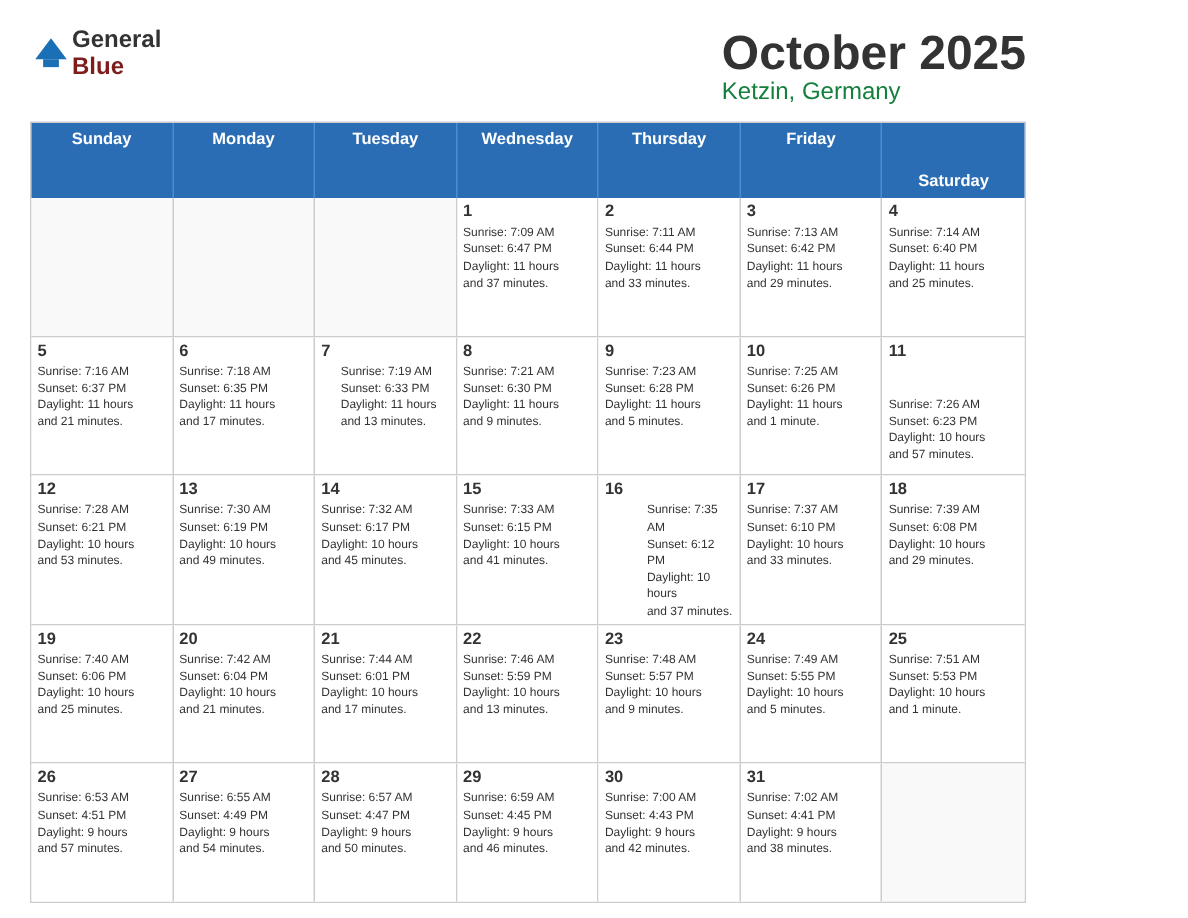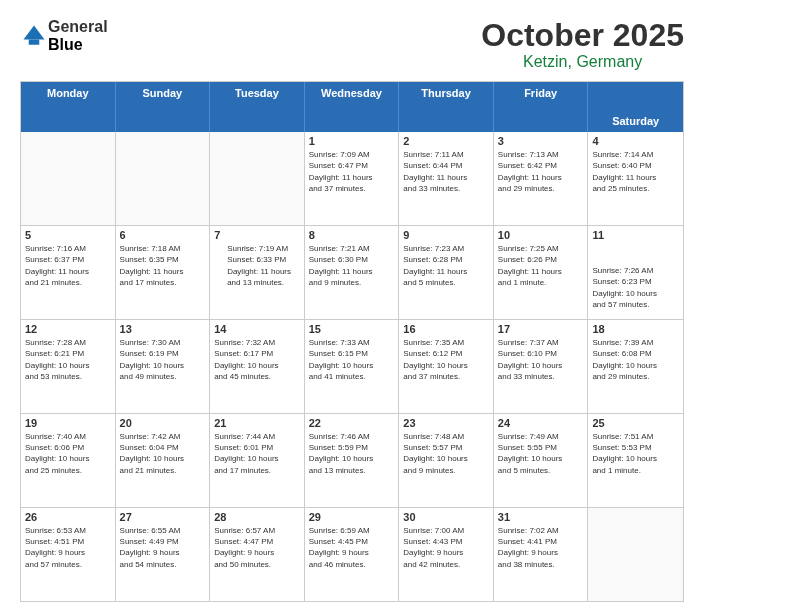--- a/index.html
+++ b/index.html
@@ -31,21 +31,21 @@
     .logo-block {
       display: flex;
       flex-direction: column;
       align-items: flex-start;
     }
     .logo-row {
       display: flex;
       align-items: center;
     }
     .title-block {
-      text-align: center;
+      text-align: left;
     }
     .month-title {
       font-size: 32px;
       font-weight: bold;
       color: #333;
       line-height: 1.1;
     }
     .location-title {
       font-size: 16px;
       color: #15803d;
@@ -111,34 +111,34 @@
 <div class="page">
   <div class="header">
     <div class="logo-block">
       <div class="logo-row">
         <svg class="logo-icon" viewBox="0 0 32 32">
           <polygon points="16,4 28,20 4,20" fill="#1a6fb5"></polygon>
           <rect x="10" y="20" width="12" height="6" fill="#1a6fb5"></rect>
         </svg>
         <div>
           <div><span style="font-size:16px;font-weight:bold;color:#333;">General</span></div>
-          <div><span style="font-size:16px;font-weight:bold;color:#000000;">Blue</span></div>
+          <div><span style="font-size:16px;font-weight:bold;color:#7f1d1d;">Blue</span></div>
         </div>
       </div>
     </div>
     <div class="title-block">
       <div class="month-title">October 2025</div>
       <div class="location-title">Ketzin, Germany</div>
     </div>
   </div>
 
   <div class="calendar">
     <div class="cal-header">
-    <div class="cal-header-cell">Monday</div>
-        <div class="cal-header-cell">Sunday</div>
+    <div class="cal-header-cell">Sunday</div>
+        <div class="cal-header-cell">Monday</div>
         <div class="cal-header-cell">Tuesday</div>
         <div class="cal-header-cell">Wednesday</div>
         <div class="cal-header-cell">Thursday</div>
         <div class="cal-header-cell">Friday</div>
         <div class="cal-header-cell">Saturday</div>
       </div>
     <div class="cal-body">
     <div class="cal-row">
           <div class="cal-cell empty"></div>
           <div class="cal-cell empty"></div>
@@ -247,21 +247,21 @@
           </div>
           <div class="cal-cell">
             <span class="day-num">15</span>
             <div class="cell-info" style="white-space: pre-line;">Sunrise: 7:33 AM
 Sunset: 6:15 PM
 Daylight: 10 hours
 and 41 minutes.</div>
           </div>
           <div class="cal-cell">
             <span class="day-num">16</span>
-            <div class="cell-info" style="white-space: pre-line;">Sunrise: 7:35 AM
+            <div class="cell-info" style="white-space: pre-line; margin-left: 28px;">Sunrise: 7:35 AM
 Sunset: 6:12 PM
 Daylight: 10 hours
 and 37 minutes.</div>
           </div>
           <div class="cal-cell">
             <span class="day-num">17</span>
             <div class="cell-info" style="white-space: pre-line;">Sunrise: 7:37 AM
 Sunset: 6:10 PM
 Daylight: 10 hours
 and 33 minutes.</div>

